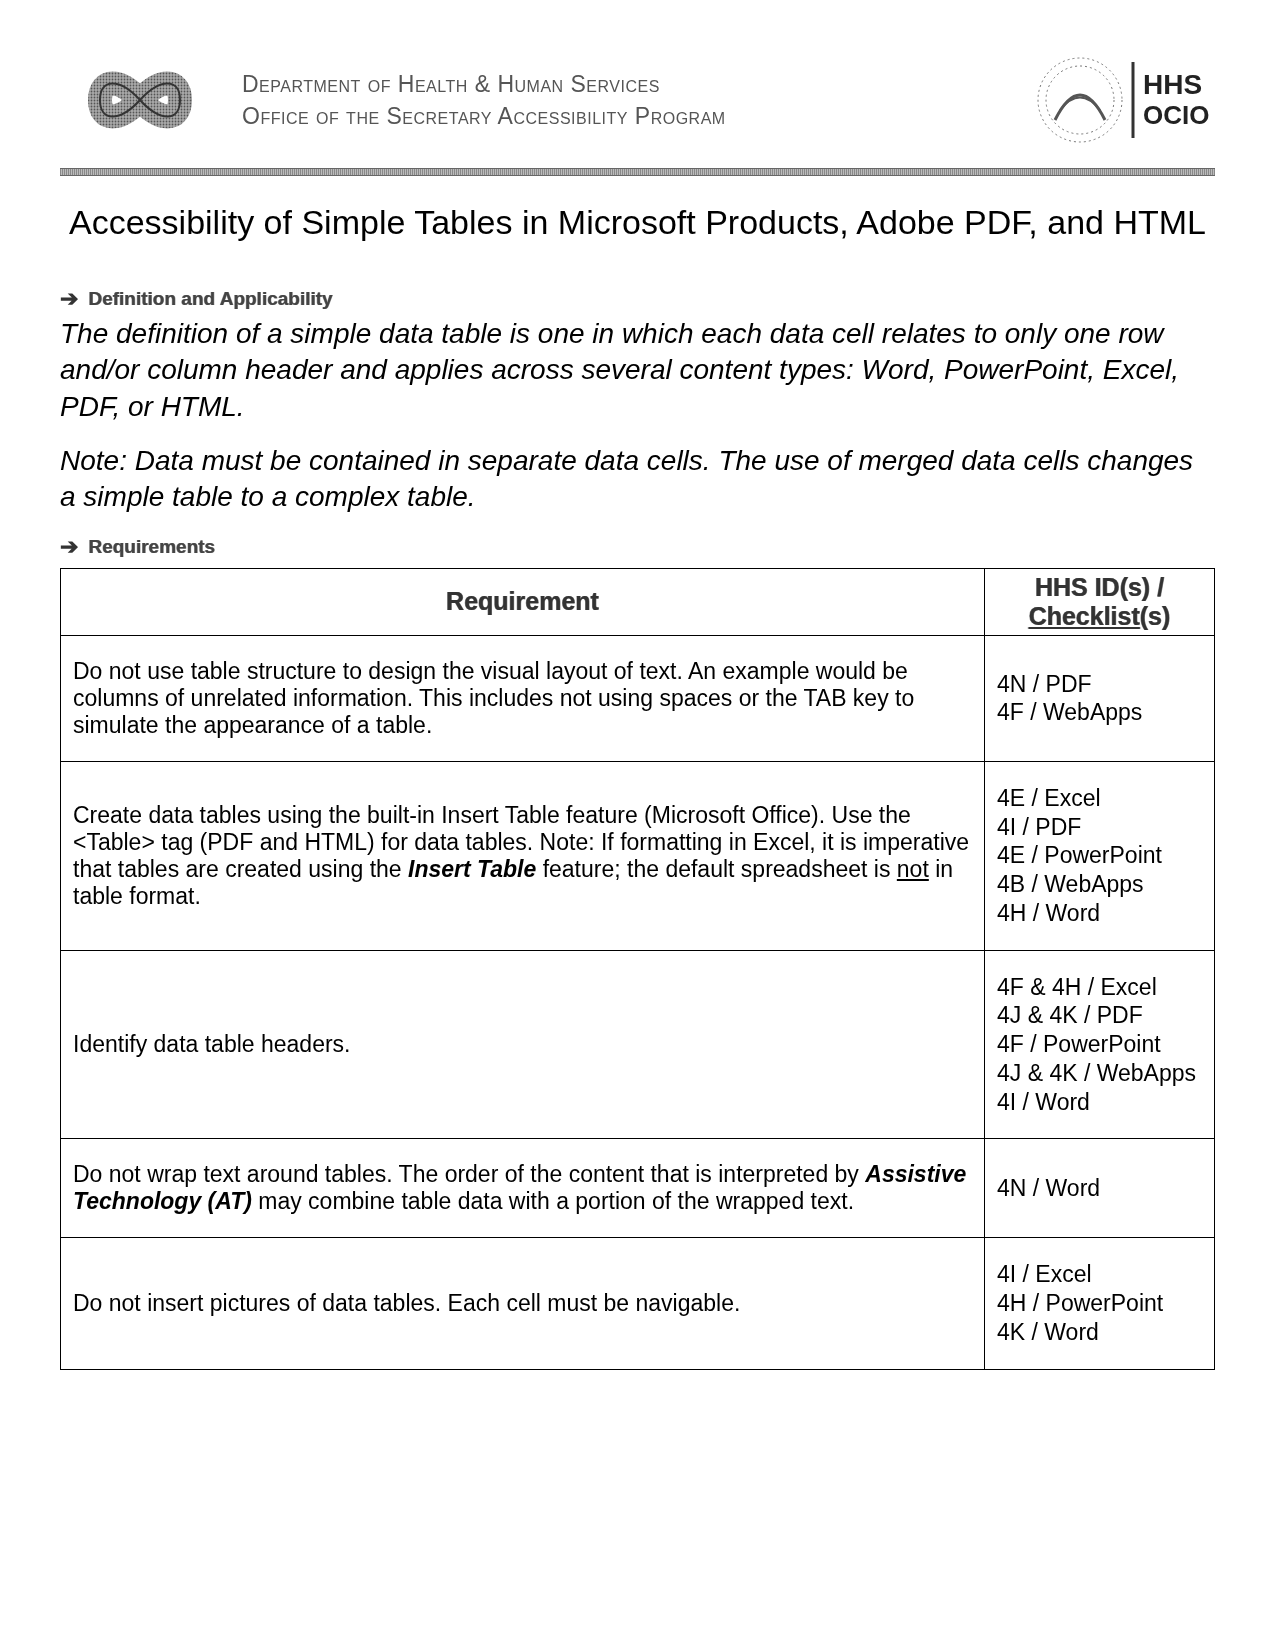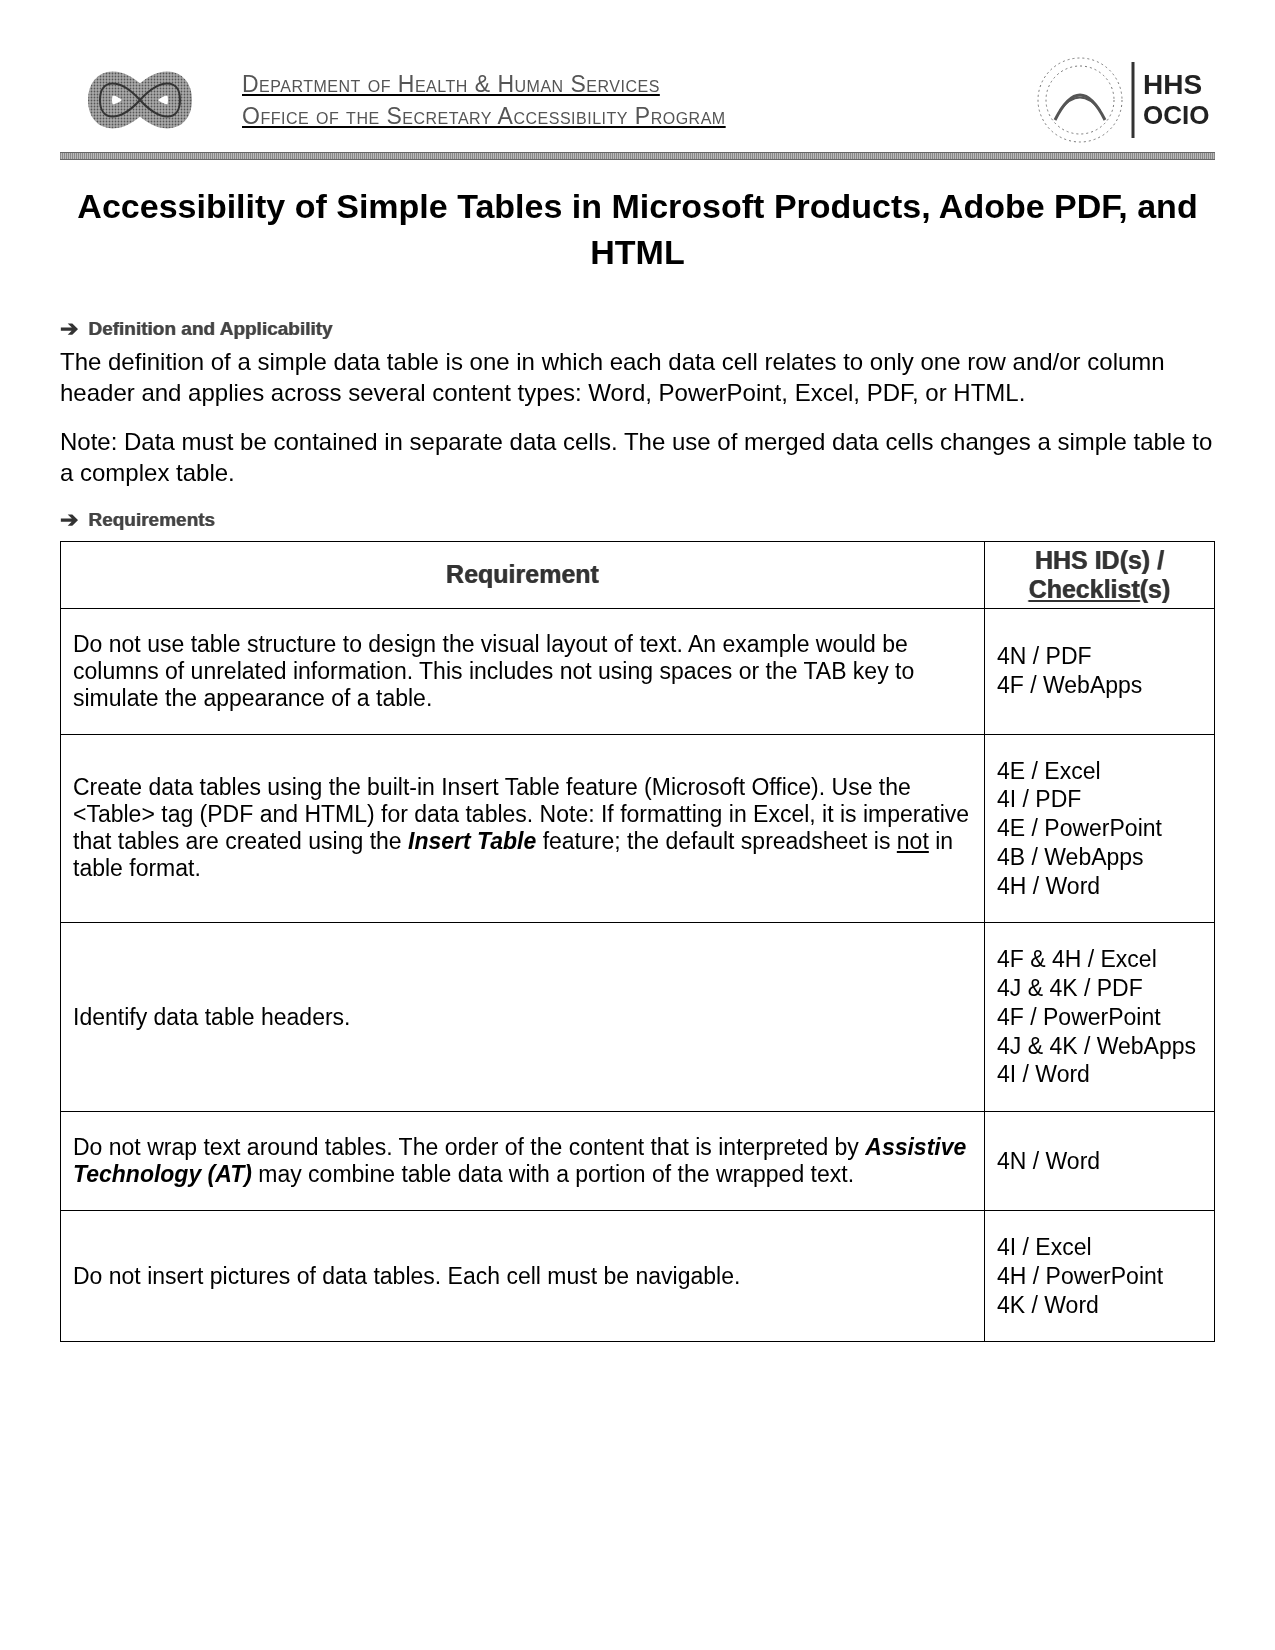--- a/index.html
+++ b/index.html
@@ -8,22 +8,21 @@
     height: 1650px;
     background: #fff;
     font-family: Arial, Helvetica, sans-serif;
     color: #000;
     padding: 50px 60px;
   }
   .header-row {
     display: flex;
     align-items: center;
     justify-content: space-between;
-    padding-bottom: 2px;
-    text-decoration: underline;
+    padding-bottom: 18px;
   }
   .header-left {
     display: flex;
     align-items: center;
     gap: 22px;
   }
   .infinity-logo {
     width: 160px;
     height: 80px;
   }
@@ -44,21 +43,21 @@
   .divider {
     height: 8px;
     background: repeating-linear-gradient(90deg,#888 0,#888 1px,#bbb 1px,#bbb 2px);
     border-top: 1px solid #666;
     border-bottom: 1px solid #666;
     margin-bottom: 24px;
   }
   h1.title {
     text-align: center;
     font-size: 34px;
-    font-weight: bold;
+    font-weight: normal;
     line-height: 1.35;
     margin-bottom: 40px;
     color: #000;
   }
   .section-head {
     display: flex;
     align-items: center;
     gap: 10px;
     margin-top: 6px;
     margin-bottom: 4px;
@@ -68,23 +67,24 @@
     color: #333;
     font-weight: bold;
   }
   .section-title {
     font-size: 19px;
     font-weight: bold;
     color: #444;
     text-shadow: 0.5px 0 #999, -0.5px 0 #999;
   }
   .body-text {
-    font-size: 24px;
+    font-size: 28px;
     line-height: 1.3;
     margin-bottom: 18px;
+    font-style: italic;
   }
   table.req {
     width: 100%;
     border-collapse: collapse;
     margin-top: 8px;
     font-size: 23px;
   }
   table.req th, table.req td {
     border: 1.5px solid #000;
     padding: 22px 12px;

